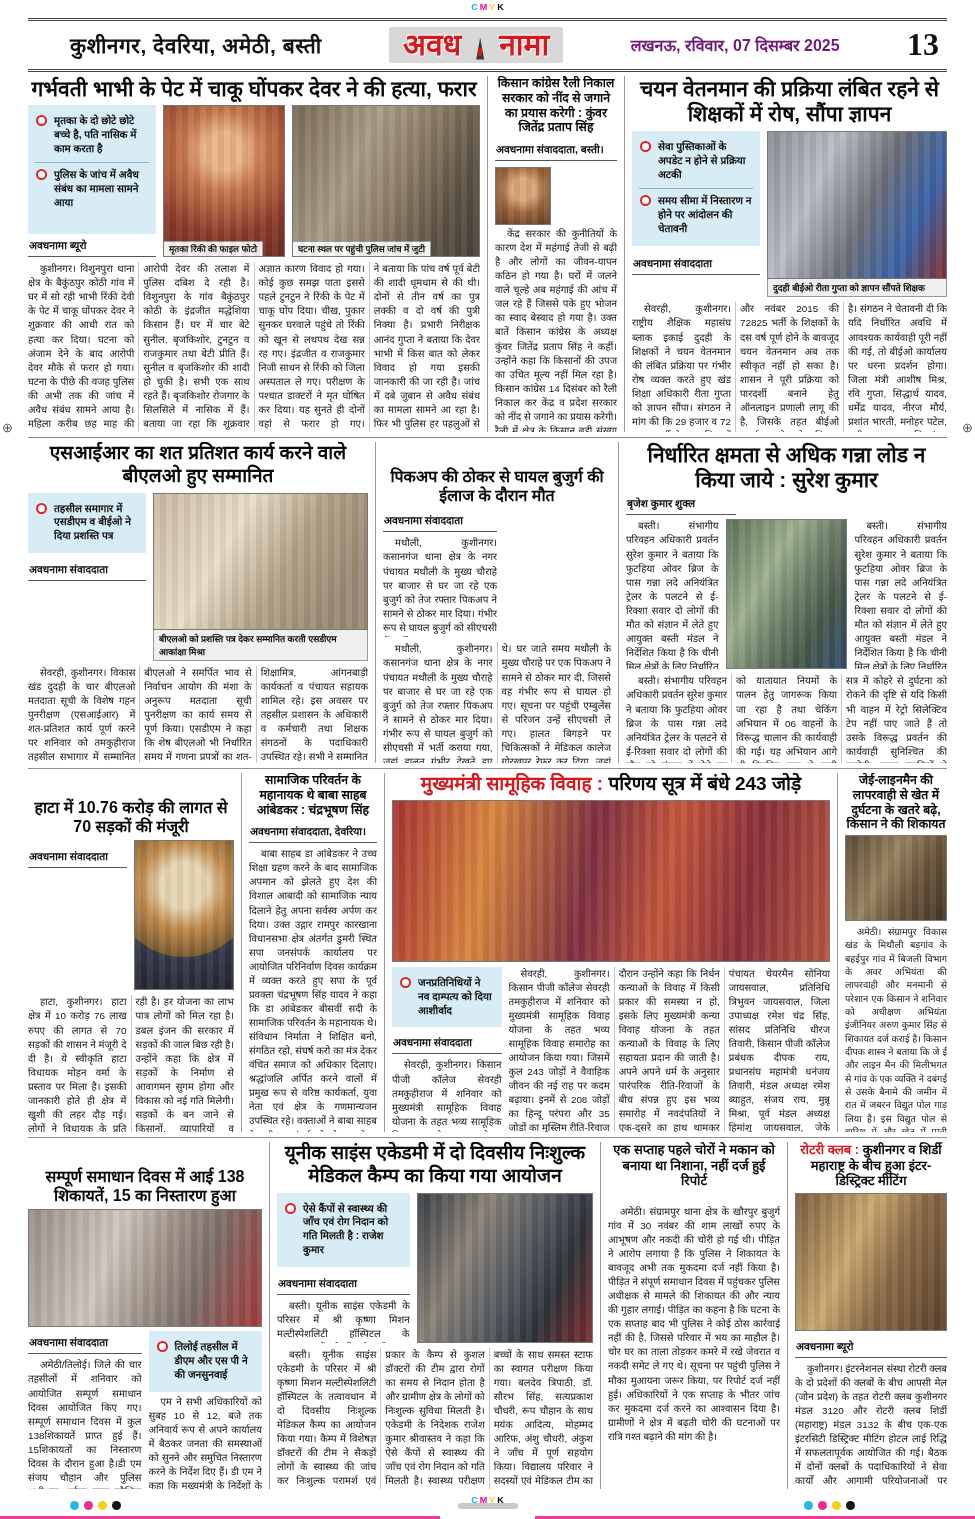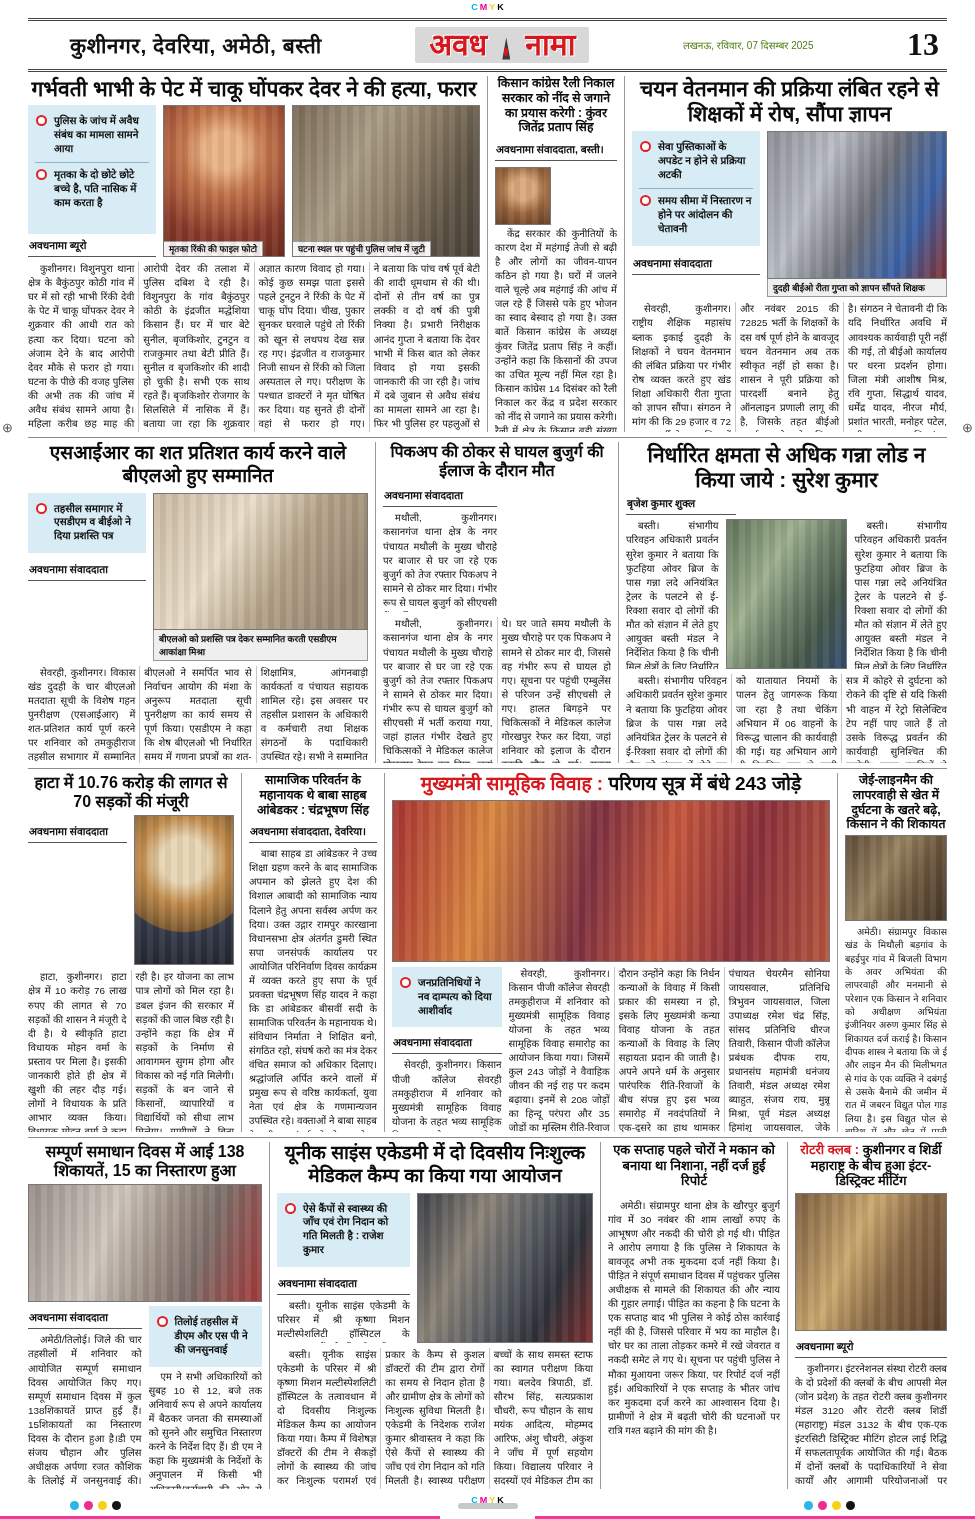--- a/index.html
+++ b/index.html
@@ -15,34 +15,34 @@
   .regmark.right { right:2px; top:420px; }
 
   
   header { margin:4px 28px 0; border-top:3px double #444; border-bottom:3px double #444; padding:5px 2px 6px; display:flex; align-items:center; justify-content:space-between; }
   .edition { font-size:21px; font-weight:bold; color:#111; letter-spacing:.5px; padding-left:40px; }
   .logo { background:#d8d8d8; padding:3px 14px; display:flex; align-items:flex-end; gap:12px; border-radius:2px; }
   .logo .word { color:#d6181e; font-size:30px; font-weight:bold; text-shadow:1px 1px 0 #fff, -1px -1px 0 #fff; line-height:1; }
   .minar { width:14px; height:30px; position:relative; flex:none; }
   .minar:before { content:""; position:absolute; left:3px; bottom:0; width:8px; height:22px; background:#3a3a3a; clip-path:polygon(50% 0,100% 100%,0 100%); }
   .minar:after { content:""; position:absolute; left:5px; bottom:4px; width:4px; height:8px; background:#d6181e; border-radius:2px; }
-  .dateline { font-size:10px; font-weight:normal; color:#4d7c0f; }
+  .dateline { font-size:16px; font-weight:bold; color:#701a75; }
   .pageno { font-family:"Liberation Serif", serif; font-size:32px; font-weight:bold; color:#111; padding-right:6px; }
 
   main { padding:4px 28px 0; }
   .row { display:flex; align-items:stretch; }
   .row + .row { border-top:1px solid #8d8d8d; margin-top:5px; padding-top:4px; }
   .vsep { flex:none; width:1px; background:#9a9a9a; margin:0 7px; }
   .art { overflow:hidden; display:flex; flex-direction:column; }
 
   .hl { font-weight:bold; text-align:center; color:#0b0b0b; line-height:1.2; }
   .hl .red { color:#d6181e; }
   .hl-xl { font-size:21px; }
   .hl-lg { font-size:19px; }
-  .hl-md { font-size:16px; }
+  .hl-md { font-size:16px;margin-top:25px; }
   .hl-sm { font-size:13px; }
   .hl-xs { font-size:12.3px; }
 
   .bullets { background:#d7ecf4; padding:4px 7px; }
   .bullet-item { display:flex; gap:7px; padding:5px 1px 6px; font-size:10.3px; font-weight:bold; line-height:1.35; color:#111; }
   .bullet-item + .bullet-item { border-top:1px solid #8fb4c4; }
   .ring { flex:none; width:11px; height:11px; border:2.5px solid #e02025; border-radius:50%; margin-top:1px; background:#fff; }
 
   .byline { font-weight:bold; font-size:10.5px; color:#111; border-bottom:1.5px solid #555; padding:4px 1px 4px; margin-bottom:4px; }
   .body { font-size:9.9px; line-height:1.42; text-align:justify; color:#141414; overflow:hidden; }
@@ -111,25 +111,25 @@
   <main>
 
     <section class="row" style="height:356px">
       <article class="art" style="width:452px">
         <div class="hl hl-xl" style="margin-bottom:4px">गर्भवती भाभी के पेट में चाकू घोंपकर देवर ने की हत्या, फरार</div>
         <div class="band" style="height:152px">
           <div style="width:128px; display:flex; flex-direction:column;">
             <div class="bullets" style="flex:1">
               <div class="bullet-item">
                   <span class="ring"></span>
+                  <span>मृतका के दो छोटे छोटे बच्चे है, पति नासिक में काम करता है</span>
+                </div>
+              <div class="bullet-item">
+                  <span class="ring"></span>
                   <span>पुलिस के जांच में अवैध संबंध का मामला सामने आया</span>
-                </div>
-              <div class="bullet-item">
-                  <span class="ring"></span>
-                  <span>मृतका के दो छोटे छोटे बच्चे है, पति नासिक में काम करता है</span>
                 </div>
             </div>
             <div class="byline" style="margin-bottom:0">अवधनामा ब्यूरो</div>
           </div>
           <div class="photo ph-victim ph-tex" style="width:122px; height:152px">
             <span class="cap">मृतका रिंकी की फाइल फोटो</span>
           </div>
           <div class="photo ph-scene ph-tex" style="flex:1; height:152px">
             <span class="cap">घटना स्थल पर पहुंची पुलिस जांच में जुटी</span>
           </div>
@@ -346,21 +346,21 @@
           <div class="photo ph-medcamp ph-tex" style="flex:1"></div>
         </div>
         <div class="body cols3" style="flex:1; margin-top:5px">
           <p>बस्ती। यूनीक साइंस एकेडमी के परिसर में श्री कृष्णा मिशन मल्टीस्पेशलिटी हॉस्पिटल के तत्वावधान में दो दिवसीय निःशुल्क मेडिकल कैम्प का आयोजन किया गया। कैम्प में विशेषज्ञ डॉक्टरों की टीम ने सैकड़ों लोगों के स्वास्थ्य की जांच कर निःशुल्क परामर्श एवं दवाएं वितरित कीं। जरूरतमंद मरीजों के ब्लड प्रेशर, शुगर, नेत्र एवं दंत रोगों की जांच की गई। इस प्रकार के कैम्प से कुशल डॉक्टरों की टीम द्वारा रोगों का समय से निदान होता है और ग्रामीण क्षेत्र के लोगों को निःशुल्क सुविधा मिलती है। एकेडमी के निदेशक राजेश कुमार श्रीवास्तव ने कहा कि ऐसे कैंपों से स्वास्थ्य की जाँच एवं रोग निदान को गति मिलती है। स्वास्थ्य परीक्षण में ही कृष्णा मिशन हॉस्पिटल के वरिष्ठ चिकित्सक, प्रधानाचार्य राजेश कुमार श्रीवास्तव व विद्यालय के बच्चों के साथ समस्त स्टाफ का स्वागत परीक्षण किया गया। बलदेव त्रिपाठी, डॉ. सौरभ सिंह, सत्यप्रकाश चौधरी, रूप चौहान के साथ मयंक आदित्य, मोहम्मद आरिफ, अंशु चौधरी, अंकुश ने जाँच में पूर्ण सहयोग किया। विद्यालय परिवार ने सदस्यों एवं मेडिकल टीम का आभार व्यक्त करते हुए धन्यवाद ज्ञापित किया।</p>
         </div>
       </article>
 
       <div class="vsep"></div>
 
       <article class="art" style="width:172px">
-        <div class="hl hl-sm" style="margin-bottom:10px">एक सप्ताह पहले चोरों ने मकान को बनाया था निशाना, नहीं दर्ज हुई रिपोर्ट</div>
+        <div class="hl hl-sm" style="margin-bottom:16px">एक सप्ताह पहले चोरों ने मकान को बनाया था निशाना, नहीं दर्ज हुई रिपोर्ट</div>
         <div class="body" style="flex:1">
           <p>अमेठी। संग्रामपुर थाना क्षेत्र के खौरपुर बुजुर्ग गांव में 30 नवंबर की शाम लाखों रुपए के आभूषण और नकदी की चोरी हो गई थी। पीड़ित ने आरोप लगाया है कि पुलिस ने शिकायत के बावजूद अभी तक मुकदमा दर्ज नहीं किया है। पीड़ित ने संपूर्ण समाधान दिवस में पहुंचकर पुलिस अधीक्षक से मामले की शिकायत की और न्याय की गुहार लगाई। पीड़ित का कहना है कि घटना के एक सप्ताह बाद भी पुलिस ने कोई ठोस कार्रवाई नहीं की है, जिससे परिवार में भय का माहौल है। चोर घर का ताला तोड़कर कमरे में रखे जेवरात व नकदी समेट ले गए थे। सूचना पर पहुंची पुलिस ने मौका मुआयना जरूर किया, पर रिपोर्ट दर्ज नहीं हुई। अधिकारियों ने एक सप्ताह के भीतर जांच कर मुकदमा दर्ज करने का आश्वासन दिया है। ग्रामीणों ने क्षेत्र में बढ़ती चोरी की घटनाओं पर रात्रि गश्त बढ़ाने की मांग की है।</p>
         </div>
       </article>
 
       <div class="vsep"></div>
 
       <article class="art" style="flex:1">
         <div class="hl hl-sm" style="margin-bottom:4px">
           <span class="red">रोटरी क्लब :</span>

